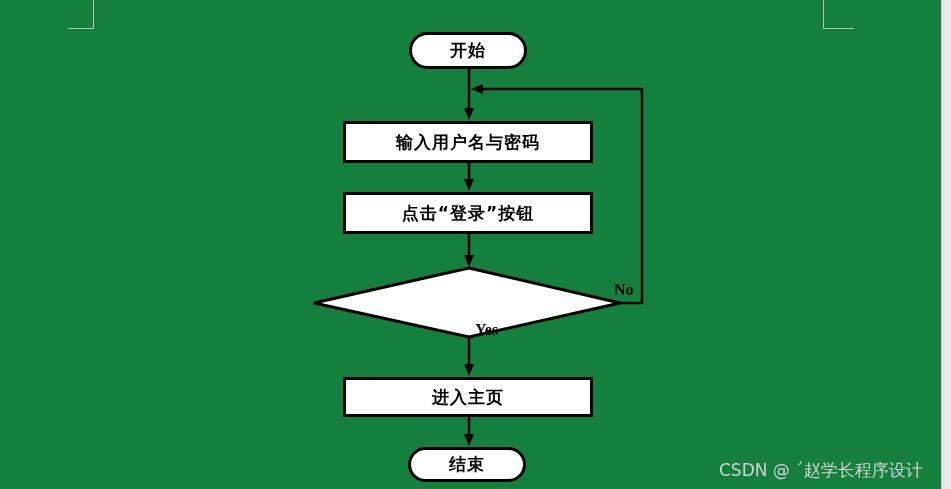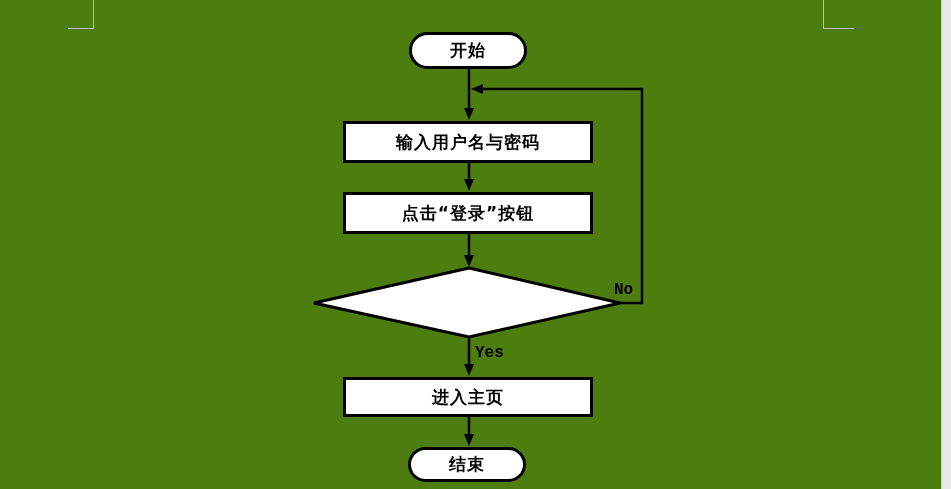--- a/index.html
+++ b/index.html
@@ -1,33 +1,33 @@
 <!DOCTYPE html>
 <html><head>
 <meta charset="utf-8">
 <style>
   html,body { margin:0; padding:0; background:#ffffff; }
   .canvas {
-    position:relative; width:951px; height:489px; background:#4d7c0f;
+    position:relative; width:951px; height:489px; background:#15803d;
     overflow:hidden; font-family:"DejaVu Sans","Liberation Sans",sans-serif;
   }
   svg.connectors { position:absolute; left:0; top:0; z-index:1; }
   .node {
     position:absolute; box-sizing:border-box; background:#ffffff;
     border:3px solid #000000; display:flex; align-items:center; justify-content:center;
     font-weight:bold; font-size:17px; color:#000000; z-index:2; letter-spacing:1px;
   }
   .terminator { border-radius:19px; }
   .diamond-label {
     position:absolute; z-index:2; font-weight:bold; font-size:17px; color:#000000;
     text-align:center; letter-spacing:1px;
   }
   .edge-label {
     position:absolute; z-index:2; color:#000000; font-weight:bold; font-size:16px;
-    font-family:Liberation Mono, monospace;
+    font-family:Liberation Serif, serif;
   }
   .crop-mark { position:absolute; background:#bdbdbd; z-index:0; }
   .watermark {
     position:absolute; left:719px; top:459px; z-index:1;
     color:#d2d2d2; font-size:17px; white-space:nowrap;
   }
   .scrollbar-track {
     position:absolute; left:941px; top:0; width:10px; height:489px;
     background:#e9e9e9; border-left:1px solid #cdcdcd; box-sizing:border-box; z-index:3;
   }
@@ -76,19 +76,20 @@
 
 
   <div class="node" style="left:343px;top:377px;width:250px;height:40px">
     <span>进入主页</span>
   </div>
 
   <div class="node terminator" style="left:408px;top:447px;width:118px;height:35px">
     <span>结束</span>
   </div>
 
-  <div class="edge-label" style="left:475px;top:344px">Yes</div>
+  <div class="edge-label" style="left:475px;top:321px">Yes</div>
   <div class="edge-label" style="left:614px;top:281px">No</div>
 
+  <div class="watermark">CSDN @ ´赵学长程序设计</div>
 
   <div class="scrollbar-track"></div>
 
 </div>
 
 </body></html>

